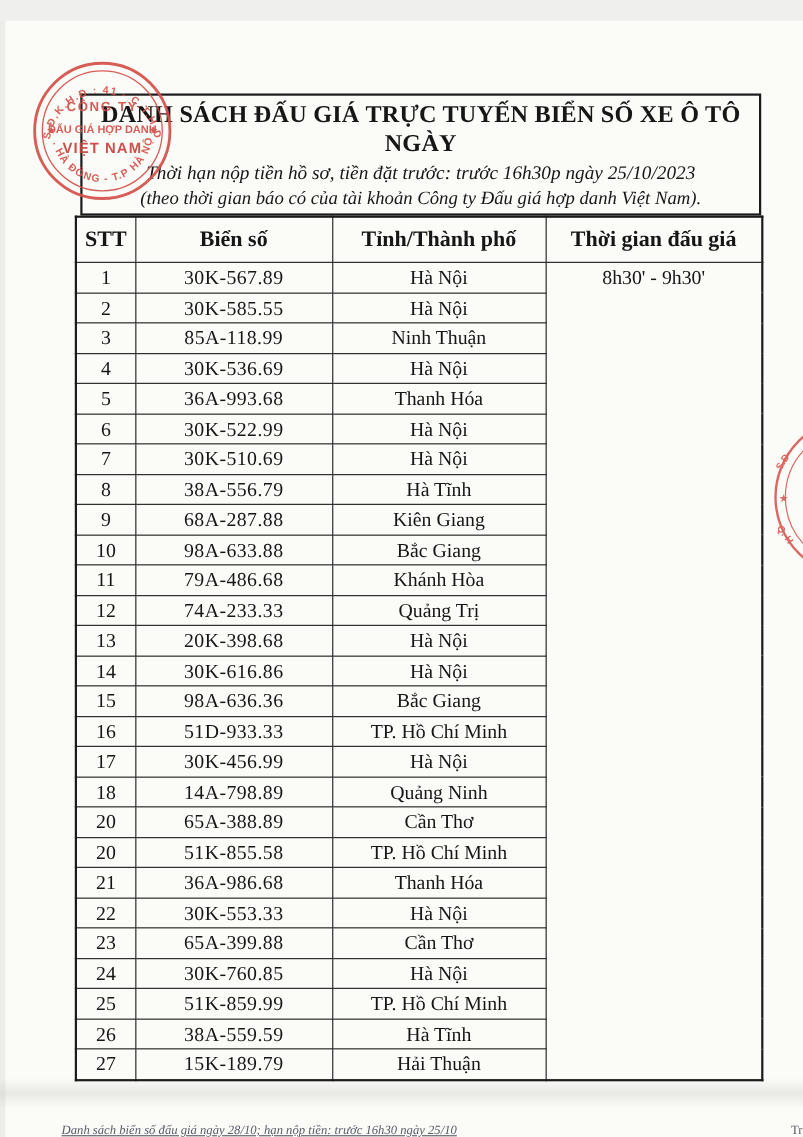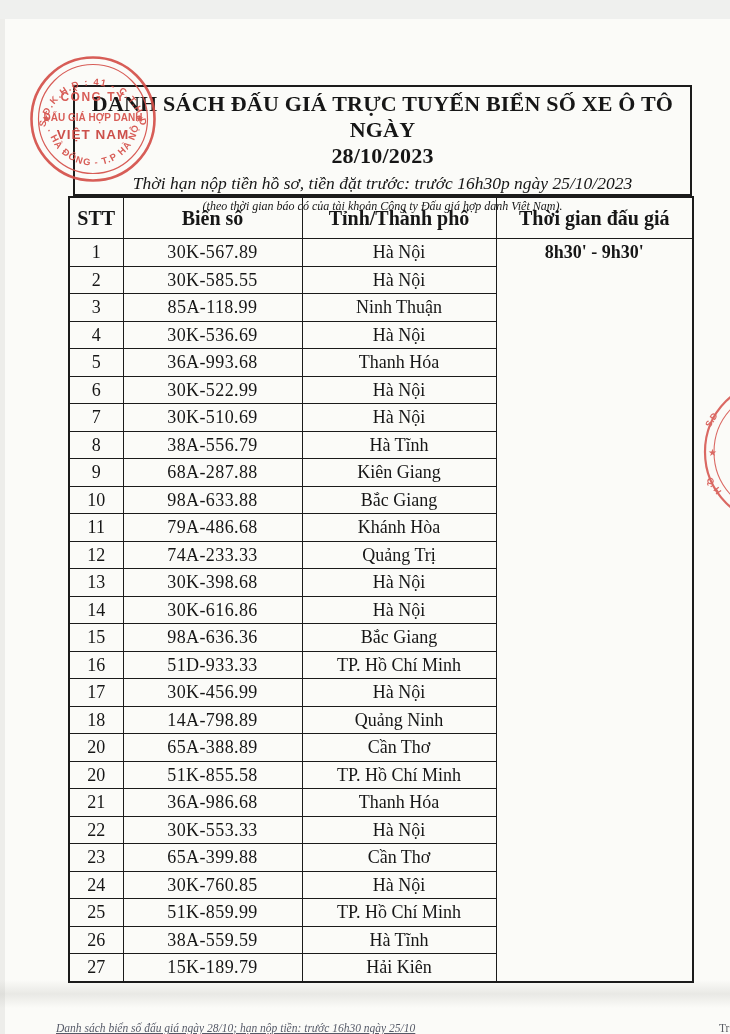--- a/index.html
+++ b/index.html
@@ -11,50 +11,49 @@
   }
   .scan-strip-top{position:absolute;left:0;top:0;width:730px;height:19px;background:#eff0ee;}
   .scan-strip-left{position:absolute;left:0;top:19px;width:5px;height:1015px;background:#ededea;}
   .scan-smudge{position:absolute;left:0;top:980px;width:730px;height:28px;
     background:linear-gradient(to bottom,rgba(196,196,190,0),rgba(190,190,184,.30),rgba(196,196,190,0));}
   .title-box{
     position:absolute;left:73px;top:85px;width:615px;height:103px;
     border:2px solid #1b1b1b;text-align:center;padding-top:4px;background:transparent;
   }
   .title-line{font-weight:bold;font-size:22px;line-height:26px;letter-spacing:.2px;}
-  .subtitle-line{font-style:italic;font-size:12px;line-height:22px;margin-top:1px;}
+  .subtitle-line{font-style:italic;font-size:17px;line-height:22px;margin-top:1px;}
   .subtitle-line.first{margin-top:3px;font-size:17.5px;}
   table.auction{
     position:absolute;left:68px;top:196px;width:624px;
     border-collapse:collapse;table-layout:fixed;background:transparent;
   }
   table.auction th,table.auction td{
     border:1.6px solid #1b1b1b;padding:0;text-align:center;overflow:hidden;white-space:nowrap;
   }
   table.auction{border:2.4px solid #1b1b1b;}
   table.auction th{height:40px;font-size:20px;font-weight:bold;text-align:center;}
   table.auction td{height:26.5px;font-size:18px;line-height:26px;}
   td.cell-plate{font-size:18.5px;letter-spacing:.4px;}
-  td.cell-time{vertical-align:top;font-weight:bold;font-size:19px;padding-top:5px;}
+  td.cell-time{vertical-align:top;font-weight:normal;font-size:19px;padding-top:5px;}
   .stamp-svg{position:absolute;left:29px;top:55px;opacity:.92;}
   .stamp-right-svg{position:absolute;left:700px;top:392px;opacity:.85;}
   .footer-note{position:absolute;top:1022px;font-size:11.5px;color:#565a68;}
   .footer-note.left{left:56px;font-style:italic;text-decoration:underline;}
   .footer-note.right{left:679px;font-style:normal;color:#5a5d64;margin-left:40px;}
 </style>
 </head>
 <body>
 
 <div class="scan-strip-top"></div>
 <div class="scan-strip-left"></div>
 <div class="scan-smudge"></div>
 
 <div class="title-box">
   <div class="title-line">DANH SÁCH ĐẤU GIÁ TRỰC TUYẾN BIỂN SỐ XE Ô TÔ NGÀY</div>
-  <div class="title-line">28/10/2023</div>
   <div class="subtitle-line first">Thời hạn nộp tiền hồ sơ, tiền đặt trước: trước 16h30p ngày 25/10/2023</div>
   <div class="subtitle-line">(theo thời gian báo có của tài khoản Công ty Đấu giá hợp danh Việt Nam).</div>
 </div>
 
 <table class="auction">
   <colgroup>
     <col style="width:54px">
       <col style="width:179px">
       <col style="width:194px">
       <col style="width:197px">
@@ -124,21 +123,21 @@
         <td class="cell-plate">79A-486.68</td>
         <td class="cell-province">Khánh Hòa</td>
       </tr>
       <tr>
         <td class="cell-stt">12</td>
         <td class="cell-plate">74A-233.33</td>
         <td class="cell-province">Quảng Trị</td>
       </tr>
       <tr>
         <td class="cell-stt">13</td>
-        <td class="cell-plate">30K-398.68</td>
+        <td class="cell-plate">20K-398.68</td>
         <td class="cell-province">Hà Nội</td>
       </tr>
       <tr>
         <td class="cell-stt">14</td>
         <td class="cell-plate">30K-616.86</td>
         <td class="cell-province">Hà Nội</td>
       </tr>
       <tr>
         <td class="cell-stt">15</td>
         <td class="cell-plate">98A-636.36</td>
@@ -195,21 +194,21 @@
         <td class="cell-province">TP. Hồ Chí Minh</td>
       </tr>
       <tr>
         <td class="cell-stt">26</td>
         <td class="cell-plate">38A-559.59</td>
         <td class="cell-province">Hà Tĩnh</td>
       </tr>
       <tr>
         <td class="cell-stt">27</td>
         <td class="cell-plate">15K-189.79</td>
-        <td class="cell-province">Hải Kiên</td>
+        <td class="cell-province">Hải Thuận</td>
       </tr>
     </tbody>
 </table>
 
 <svg class="stamp-svg" width="128" height="128" viewBox="0 0 128 128">
   <defs>
     <path id="arcTop" d="M 16,78 A 48,48 0 1 1 112,78"></path>
     <path id="arcBot" d="M 19,74 A 46,46 0 0 0 109,74"></path>
   </defs>
   <g fill="none" stroke="#d5504a">

